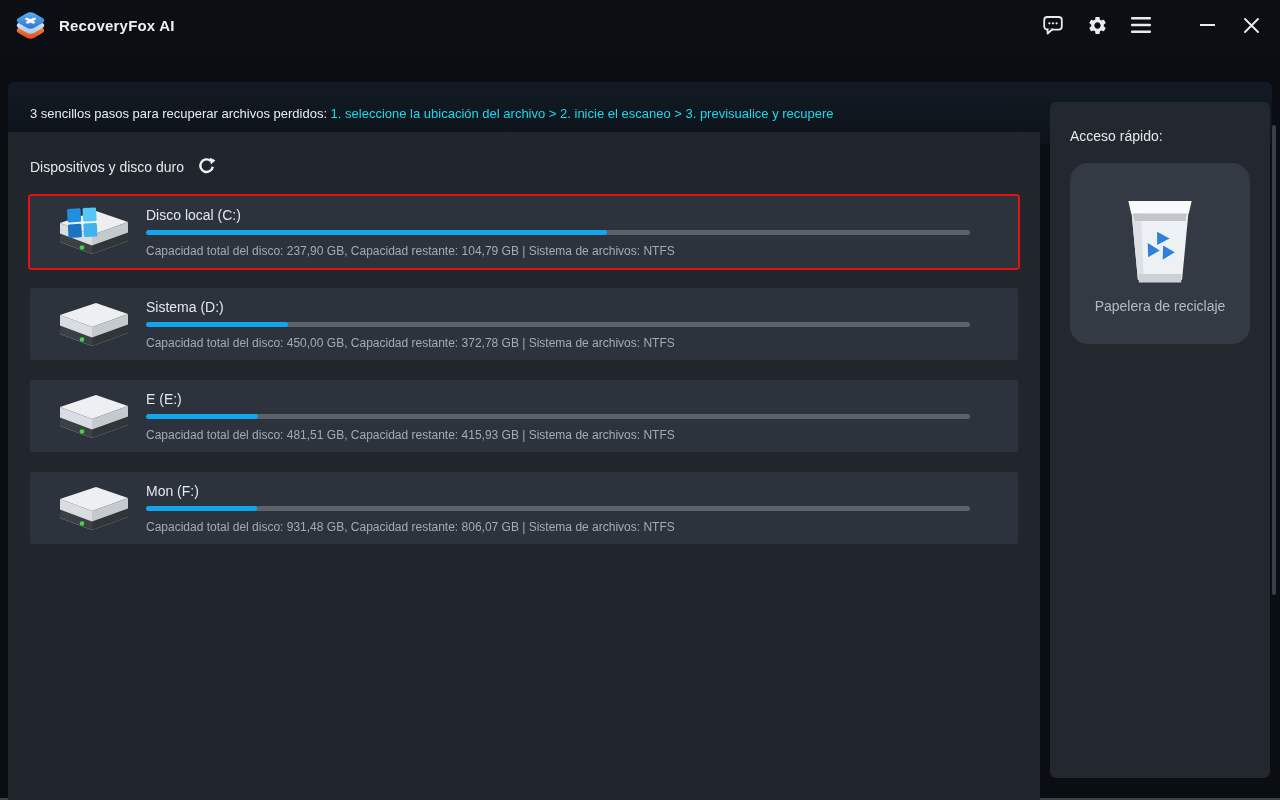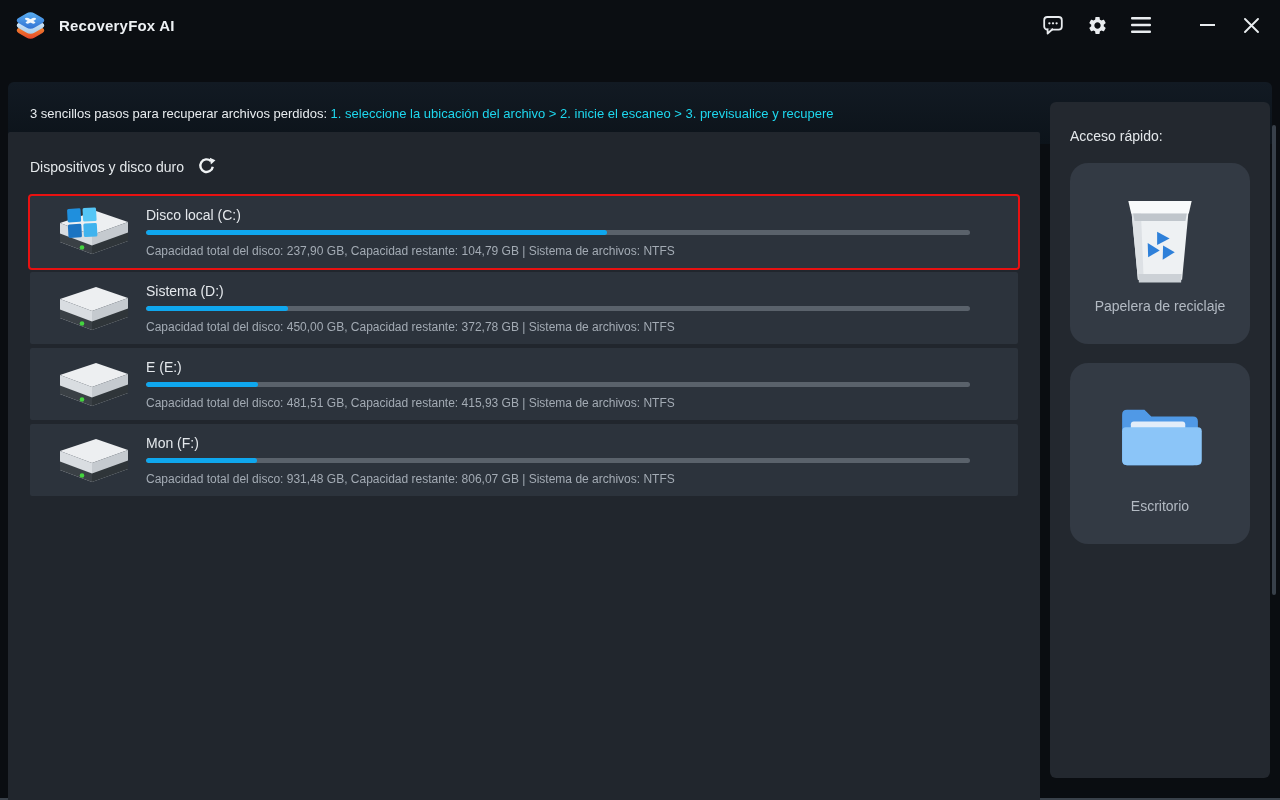--- a/index.html
+++ b/index.html
@@ -34,21 +34,21 @@
   .steps-highlight{color:#1ed7ee;}
 
   
   .main-panel{position:absolute;left:8px;top:132px;width:1032px;height:676px;background:#21262d;border-radius:2px;}
   .section-header{display:flex;align-items:center;gap:13px;padding:25px 0 0 22px;}
   .section-title{font-size:14px;color:#e4e8eb;}
   .refresh-btn{width:19px;height:19px;cursor:pointer;display:flex;align-items:center;justify-content:center;}
 
   .rows{margin:18px 20px 0 20px;}
   .drive-row{box-sizing:border-box;height:76px;border:2px solid transparent;border-radius:4px;
-             background:#2c333c;background-clip:padding-box;
+             background:#2c333c;background-clip:padding-box;margin-bottom:16px;
              display:flex;align-items:center;cursor:pointer;}
   .drive-row.selected{border-color:#e81111;}
   .drive-icon{width:80px;height:52px;margin-left:22px;margin-right:14px;position:relative;flex:none;}
   .win-logo{display:none;}
   .drive-row.system .win-logo{display:block;}
   .drive-text{flex:1;padding-right:48px;min-width:0;}
   .drive-name{font-size:14px;color:#e4e8ec;margin-bottom:7px;}
   .bar{height:5px;background:#5a626b;border-radius:3px;overflow:hidden;}
   .bar-fill{height:100%;background:#0fa7ee;border-radius:3px;}
   .drive-details{font-size:12px;color:#a3abb4;margin-top:9px;}
@@ -249,26 +249,16 @@
           <g fill="#2e80d9" transform="translate(50,64)">
             <path transform="rotate(0)" d="M-3,-16 L10,-9 L-3,-2 Z"></path>
             <path transform="rotate(120)" d="M-3,-16 L10,-9 L-3,-2 Z"></path>
             <path transform="rotate(240)" d="M-3,-16 L10,-9 L-3,-2 Z"></path>
           </g>
         </svg>
       </div>
       <div class="qa-label">Papelera de reciclaje</div>
     </div>
 
-    <div class="qa-card">
-      <div class="qa-icon">
-        <svg width="84" height="68" viewBox="0 0 86 70">
-          <path d="M4,13 q0,-5 5,-5 h18 l7,7 h43 q5,0 5,5 v40 q0,5 -5,5 H9 q-5,0 -5,-5 Z" fill="#5099e6"></path>
-          <rect x="13" y="20" width="56" height="30" rx="3" fill="#e3edf9"></rect>
-          <path d="M4,30 q0,-4 4,-4 h74 q4,0 4,4 v30 q0,5 -5,5 H9 q-5,0 -5,-5 Z" fill="#8bc5f8"></path>
-        </svg>
-      </div>
-      <div class="qa-label">Escritorio</div>
-    </div>
   </div>
 
   <div class="scroll-thumb"></div>
 </div>
 
 </body></html>

